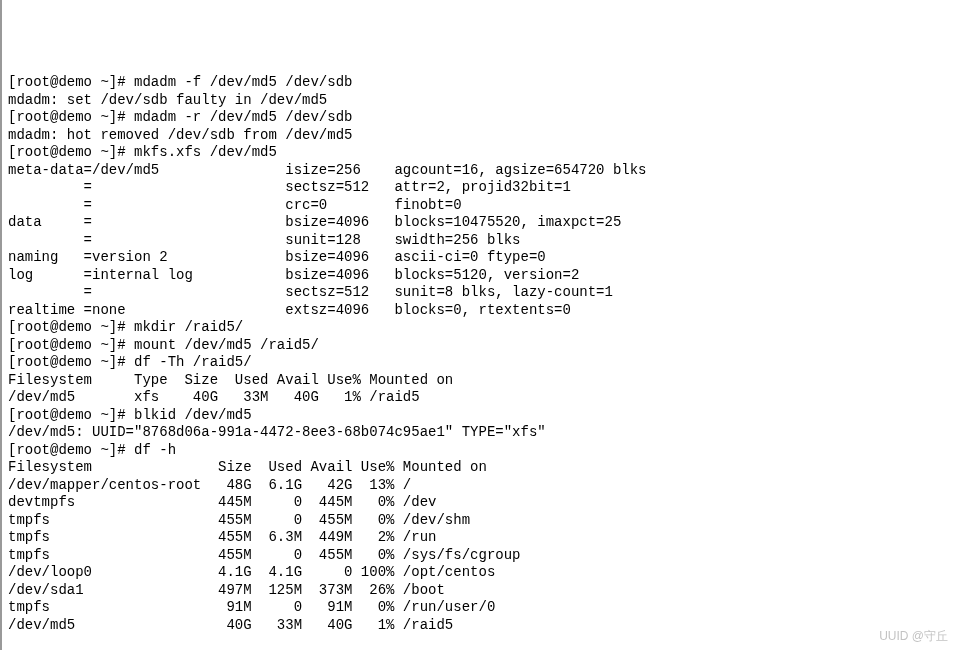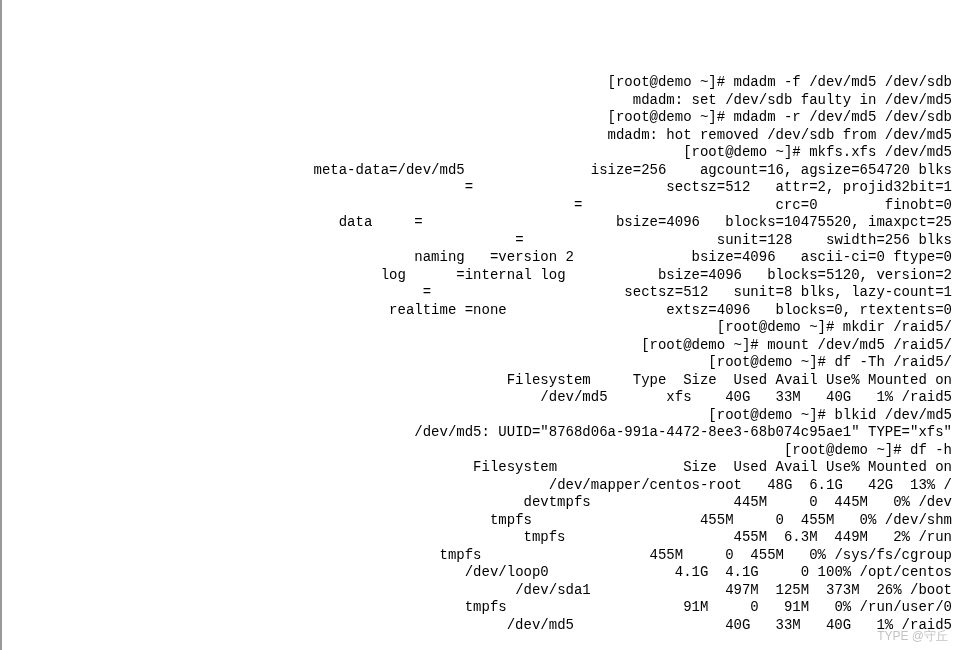--- a/index.html
+++ b/index.html
@@ -10,33 +10,33 @@
     line-height: 1.25;
     background: #ffffff;
     color: #000000;
     white-space: pre;
     overflow: hidden;
     width: 958px;
     height: 650px;
     box-sizing: border-box;
     border-left: 2px solid #999;
   }
-  .line { display: block; text-align: right; }
+  .line { display: block; }
   .watermark {
     position: absolute;
     bottom: 6px;
     right: 10px;
     color: rgba(120,120,120,0.45);
     font-family: sans-serif;
     font-size: 12px;
     pointer-events: none;
   }
 </style>
 </head>
 <body>
 
 
 
 <div id="term"><span class="line">[root@demo ~]# mdadm -f /dev/md5 /dev/sdb</span><span class="line">mdadm: set /dev/sdb faulty in /dev/md5</span><span class="line">[root@demo ~]# mdadm -r /dev/md5 /dev/sdb</span><span class="line">mdadm: hot removed /dev/sdb from /dev/md5</span><span class="line">[root@demo ~]# mkfs.xfs /dev/md5</span><span class="line">meta-data=/dev/md5               isize=256    agcount=16, agsize=654720 blks</span><span class="line">         =                       sectsz=512   attr=2, projid32bit=1</span><span class="line">         =                       crc=0        finobt=0</span><span class="line">data     =                       bsize=4096   blocks=10475520, imaxpct=25</span><span class="line">         =                       sunit=128    swidth=256 blks</span><span class="line">naming   =version 2              bsize=4096   ascii-ci=0 ftype=0</span><span class="line">log      =internal log           bsize=4096   blocks=5120, version=2</span><span class="line">         =                       sectsz=512   sunit=8 blks, lazy-count=1</span><span class="line">realtime =none                   extsz=4096   blocks=0, rtextents=0</span><span class="line">[root@demo ~]# mkdir /raid5/</span><span class="line">[root@demo ~]# mount /dev/md5 /raid5/</span><span class="line">[root@demo ~]# df -Th /raid5/</span><span class="line">Filesystem     Type  Size  Used Avail Use% Mounted on</span><span class="line">/dev/md5       xfs    40G   33M   40G   1% /raid5</span><span class="line">[root@demo ~]# blkid /dev/md5</span><span class="line">/dev/md5: UUID="8768d06a-991a-4472-8ee3-68b074c95ae1" TYPE="xfs"</span><span class="line">[root@demo ~]# df -h</span><span class="line">Filesystem               Size  Used Avail Use% Mounted on</span><span class="line">/dev/mapper/centos-root   48G  6.1G   42G  13% /</span><span class="line">devtmpfs                 445M     0  445M   0% /dev</span><span class="line">tmpfs                    455M     0  455M   0% /dev/shm</span><span class="line">tmpfs                    455M  6.3M  449M   2% /run</span><span class="line">tmpfs                    455M     0  455M   0% /sys/fs/cgroup</span><span class="line">/dev/loop0               4.1G  4.1G     0 100% /opt/centos</span><span class="line">/dev/sda1                497M  125M  373M  26% /boot</span><span class="line">tmpfs                     91M     0   91M   0% /run/user/0</span><span class="line">/dev/md5                  40G   33M   40G   1% /raid5</span></div>
-<div class="watermark">TYPE @守丘</div>
+<div class="watermark">UUID @守丘</div>
 
 
 
 
 </body></html>

